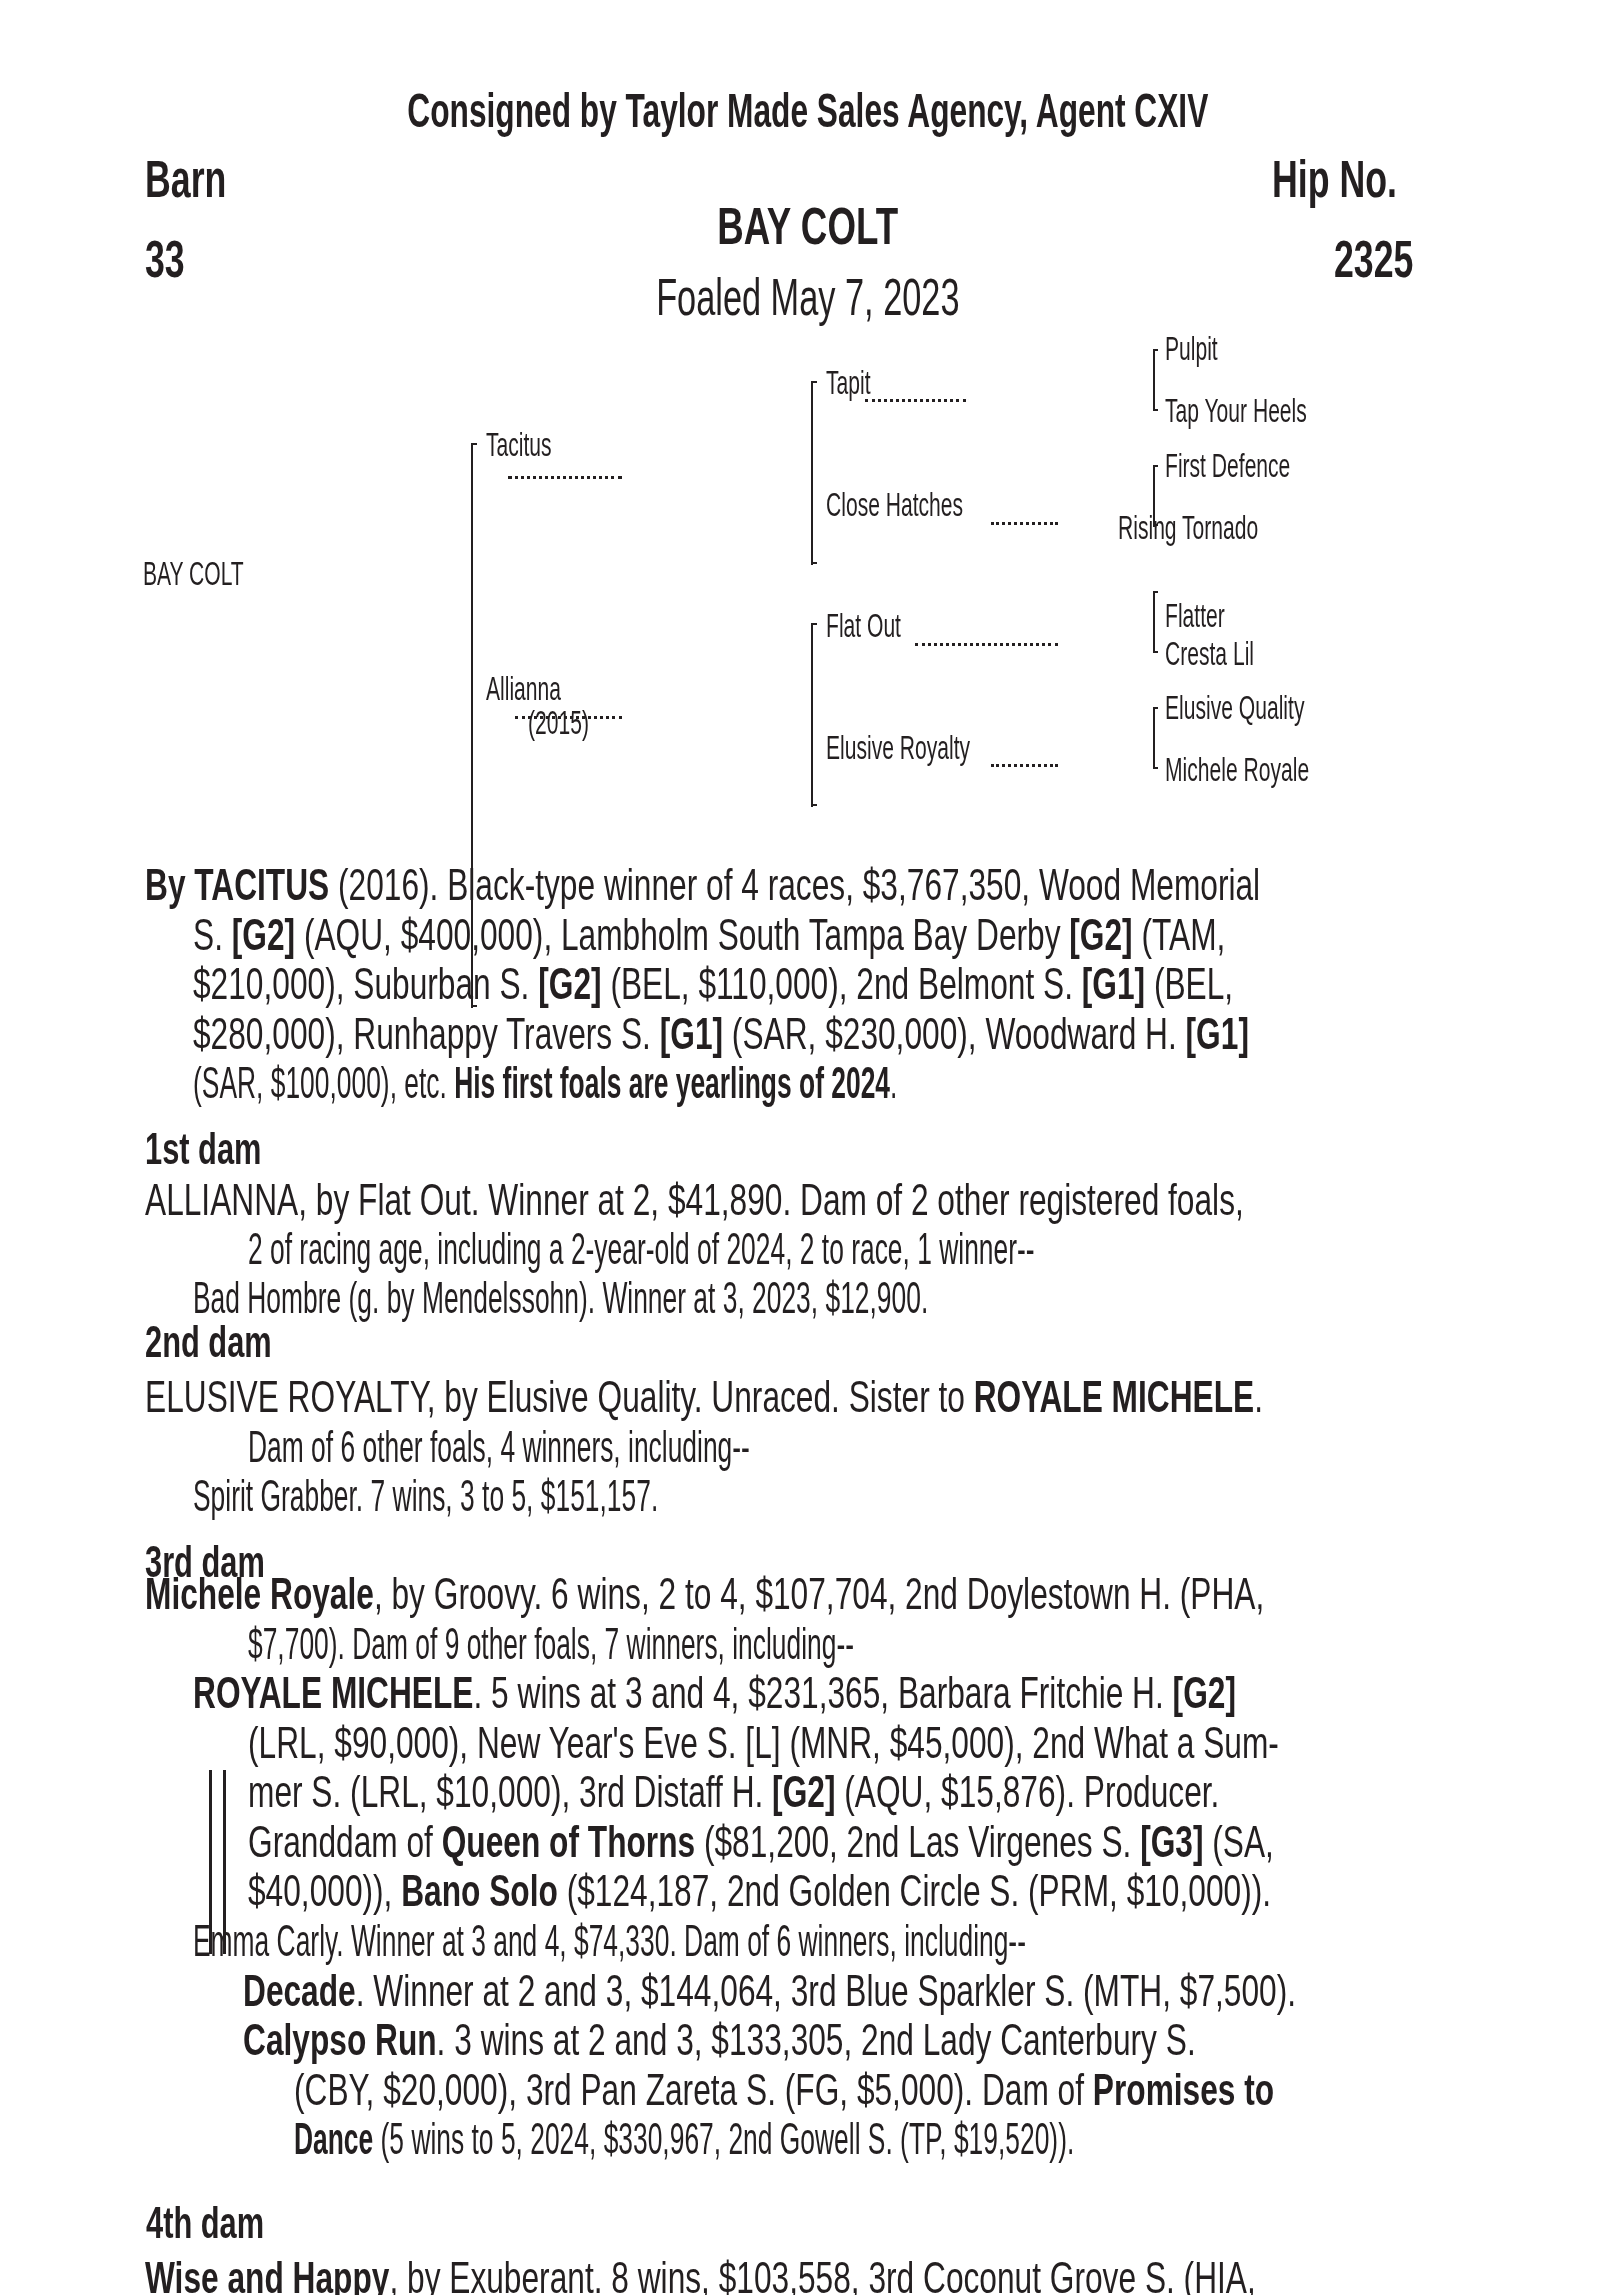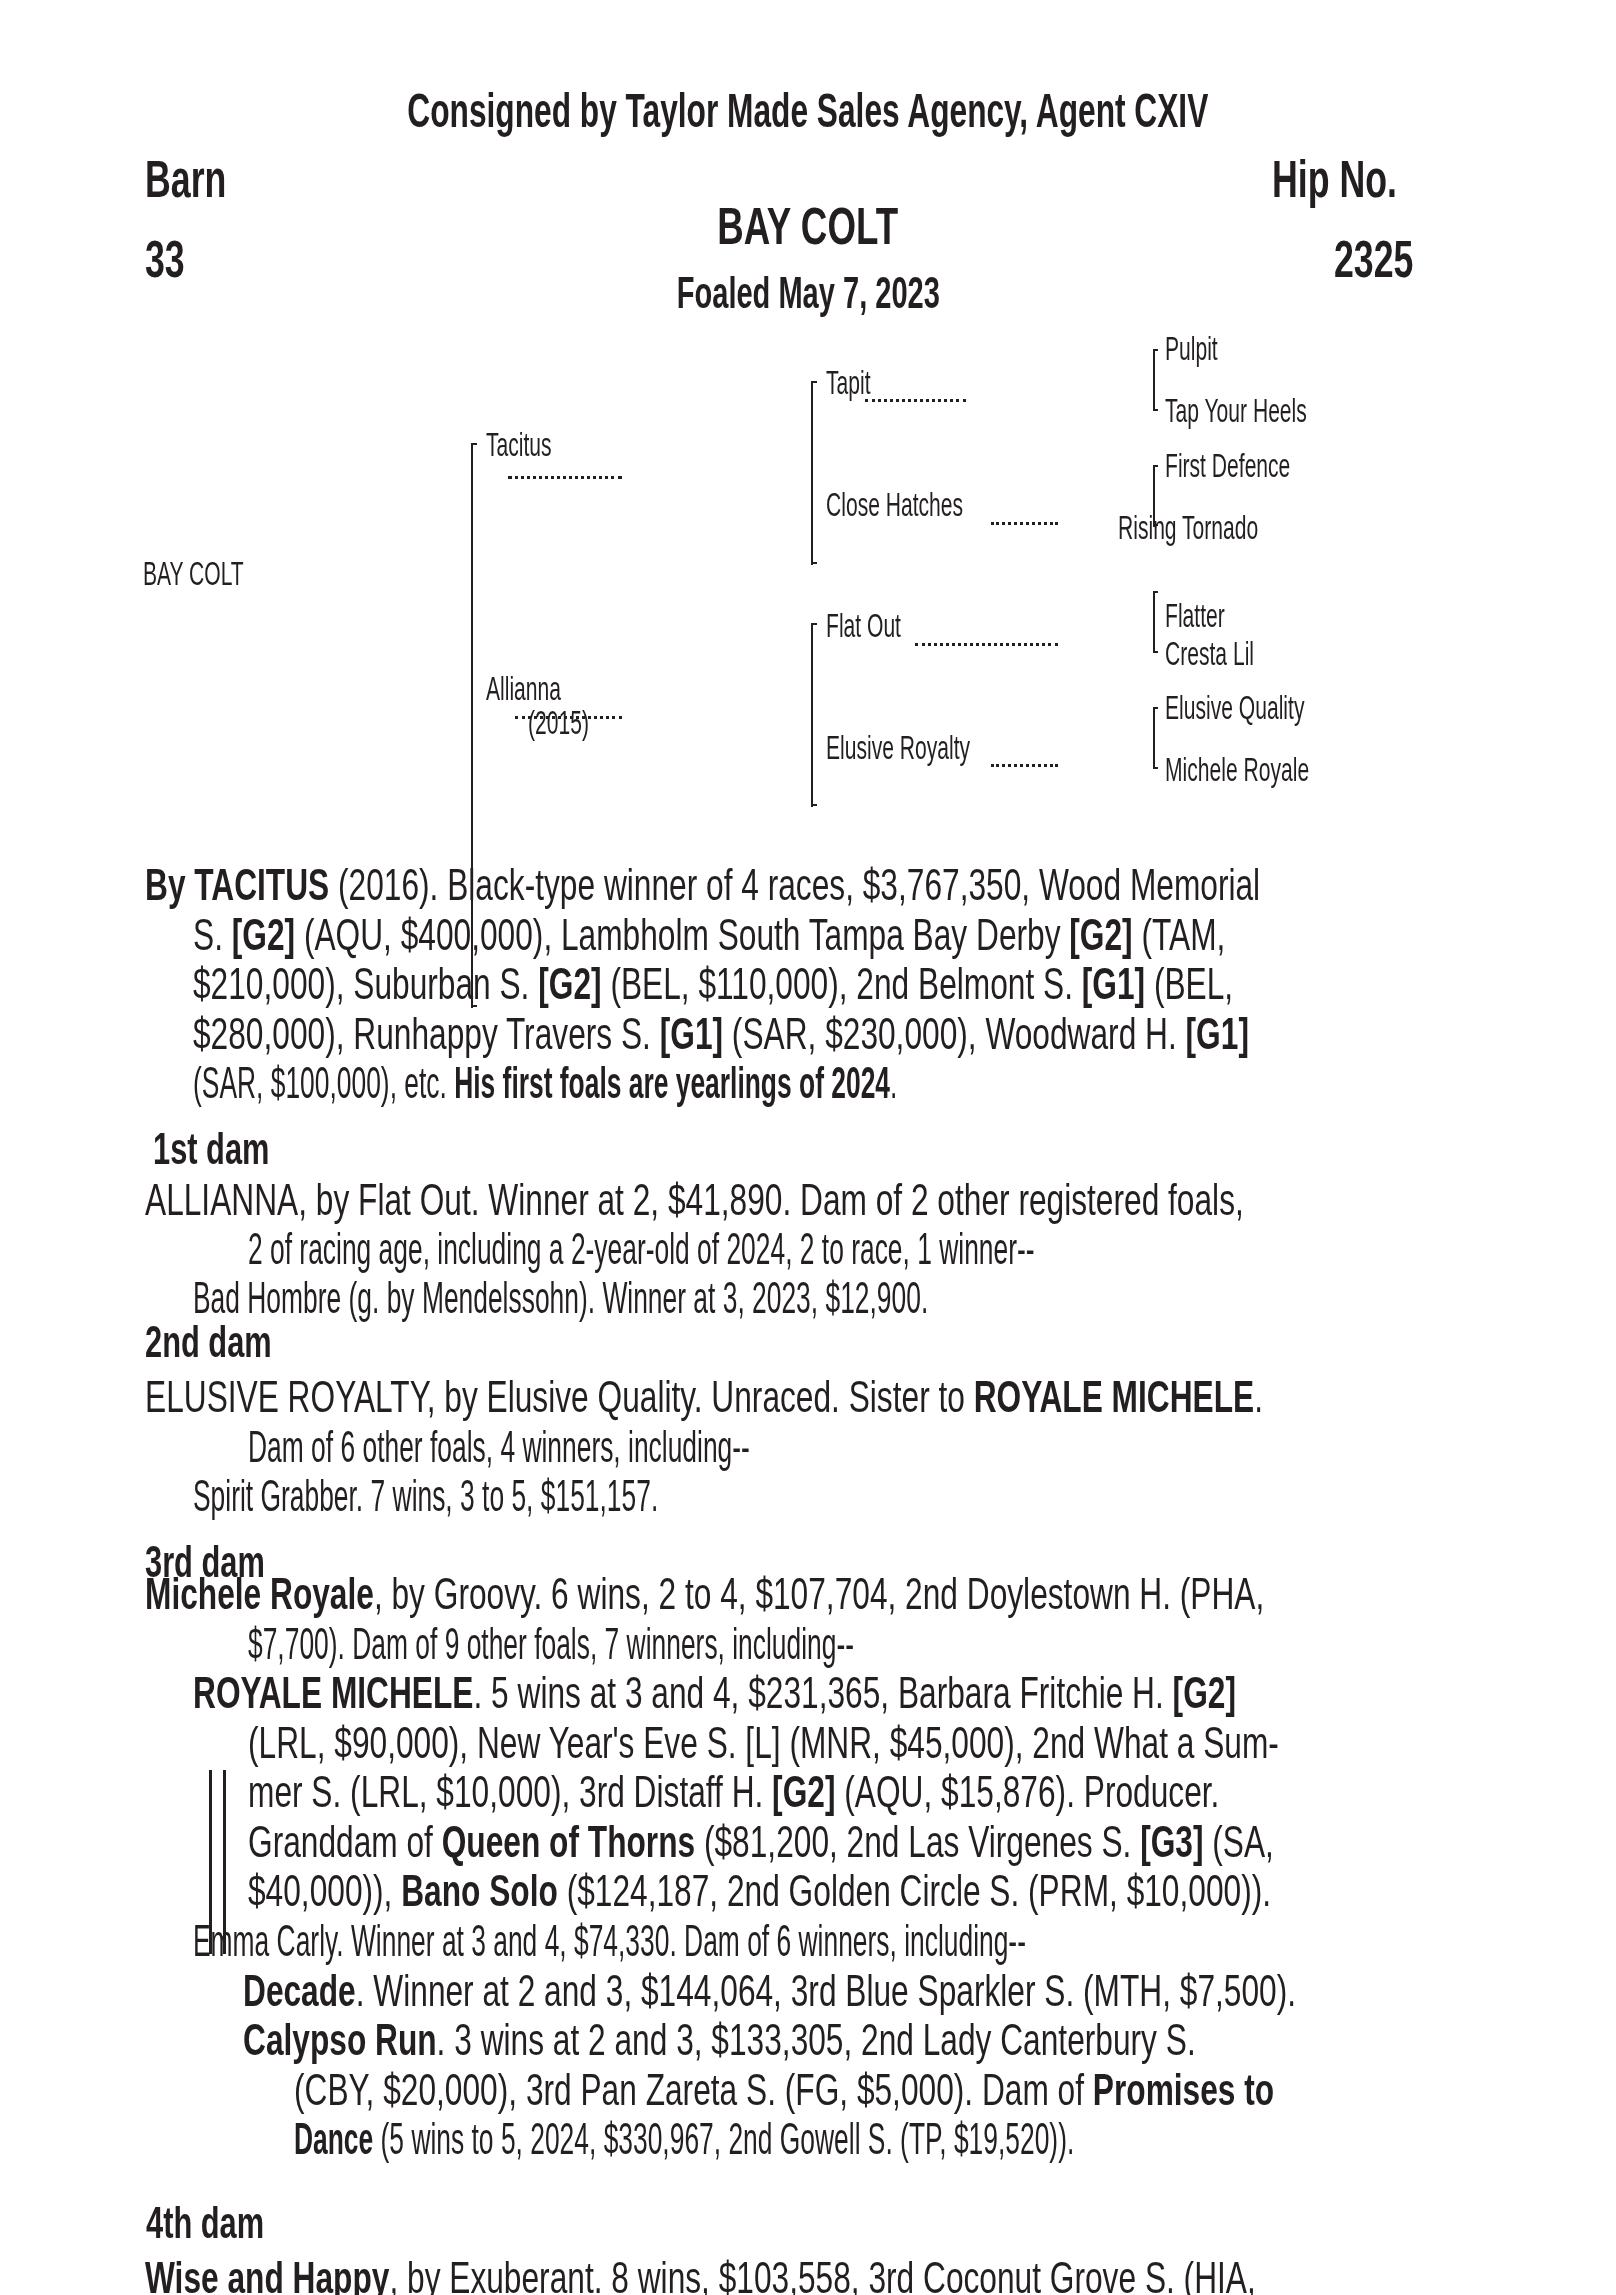--- a/index.html
+++ b/index.html
@@ -33,21 +33,21 @@
 </div>
 <div class="abs big" style="left:1272px;top:154px;">
   <span class="cond" style="transform:scaleX(0.7);">Hip No.</span>
 </div>
 <div class="abs big" style="left:1334px;top:234px;">
   <span class="cond" style="transform:scaleX(0.7);">2325</span>
 </div>
 <div class="centered big" style="top:201px;">
   <span class="cond" style="transform:scaleX(0.72);transform-origin:50% 0;">BAY COLT</span>
 </div>
-<div class="centered" style="top:271px;font-size:44px;font-weight:bold;line-height:1;">
+<div class="centered" style="top:271px;font-size:52px;font-weight:normal;line-height:1;">
   <span class="cond" style="transform:scaleX(0.66);transform-origin:50% 0;">Foaled May 7, 2023</span>
 </div>
 
 <div>
   <div class="abs ped" style="left:143px;top:556px;">
     <span class="cond">BAY COLT</span>
   </div>
 
   <div class="vline" style="left:471px;top:443px;height:565px;"></div>
   <div class="hline" style="left:471px;top:443px;width:6.4px;"></div>
@@ -139,20 +139,20 @@
     <div class="abs body" style="left: 248px; top: 1820px;"><span class="cond" style="transform: scaleX(0.72);"><span>Granddam of </span><span class="b">Queen of Thorns</span><span> ($81,200, 2nd Las Virgenes S. </span><span class="b">[G3]</span><span> (SA,</span></span></div>
     <div class="abs body" style="left: 248px; top: 1869px;"><span class="cond" style="transform: scaleX(0.72);"><span>$40,000)), </span><span class="b">Bano Solo</span><span> ($124,187, 2nd Golden Circle S. (PRM, $10,000)).</span></span></div>
     <div class="abs body" style="left: 193px; top: 1919px;"><span class="cond" style="transform: scaleX(0.6);"><span>Emma Carly. Winner at 3 and 4, $74,330. Dam of 6 winners, including--</span></span></div>
     <div class="abs body" style="left: 243px; top: 1969px;"><span class="cond" style="transform: scaleX(0.72);"><span class="b">Decade</span><span>. Winner at 2 and 3, $144,064, 3rd Blue Sparkler S. (MTH, $7,500).</span></span></div>
     <div class="abs body" style="left: 243px; top: 2018px;"><span class="cond" style="transform: scaleX(0.72);"><span class="b">Calypso Run</span><span>. 3 wins at 2 and 3, $133,305, 2nd Lady Canterbury S.</span></span></div>
     <div class="abs body" style="left: 294px; top: 2068px;"><span class="cond" style="transform: scaleX(0.72);"><span>(CBY, $20,000), 3rd Pan Zareta S. (FG, $5,000). Dam of </span><span class="b">Promises to</span></span></div>
     <div class="abs body" style="left: 294px; top: 2117px;"><span class="cond" style="transform: scaleX(0.6);"><span class="b">Dance</span><span> (5 wins to 5, 2024, $330,967, 2nd Gowell S. (TP, $19,520)).</span></span></div>
     <div class="abs body" style="left: 145px; top: 2256px;"><span class="cond" style="transform: scaleX(0.72);"><span class="b">Wise and Happy</span><span>, by Exuberant. 8 wins, $103,558, 3rd Coconut Grove S. (HIA,</span></span></div>
   </div>
 
-<div class="abs sec" style="left:145px;top:1127px;margin-left:8px;"><span class="cond" style="transform:scaleX(0.7);">1st dam</span></div>
+<div class="abs sec" style="left:145px;top:1127px;"><span class="cond" style="transform:scaleX(0.7);">1st dam</span></div>
 <div class="abs sec" style="left:145px;top:1320px;"><span class="cond" style="transform:scaleX(0.7);">2nd dam</span></div>
 <div class="abs sec" style="left:145px;top:1520px;margin-top:20px;"><span class="cond" style="transform:scaleX(0.7);">3rd dam</span></div>
 <div class="abs sec" style="left:130px;top:2201px;margin-left:16px;"><span class="cond" style="transform:scaleX(0.7);">4th dam</span></div>
 
 <div class="bar" style="left:209px;top:1770px;height:184px;"></div>
 <div class="bar" style="left:223px;top:1770px;height:184px;"></div>
 
 
 </body></html>

